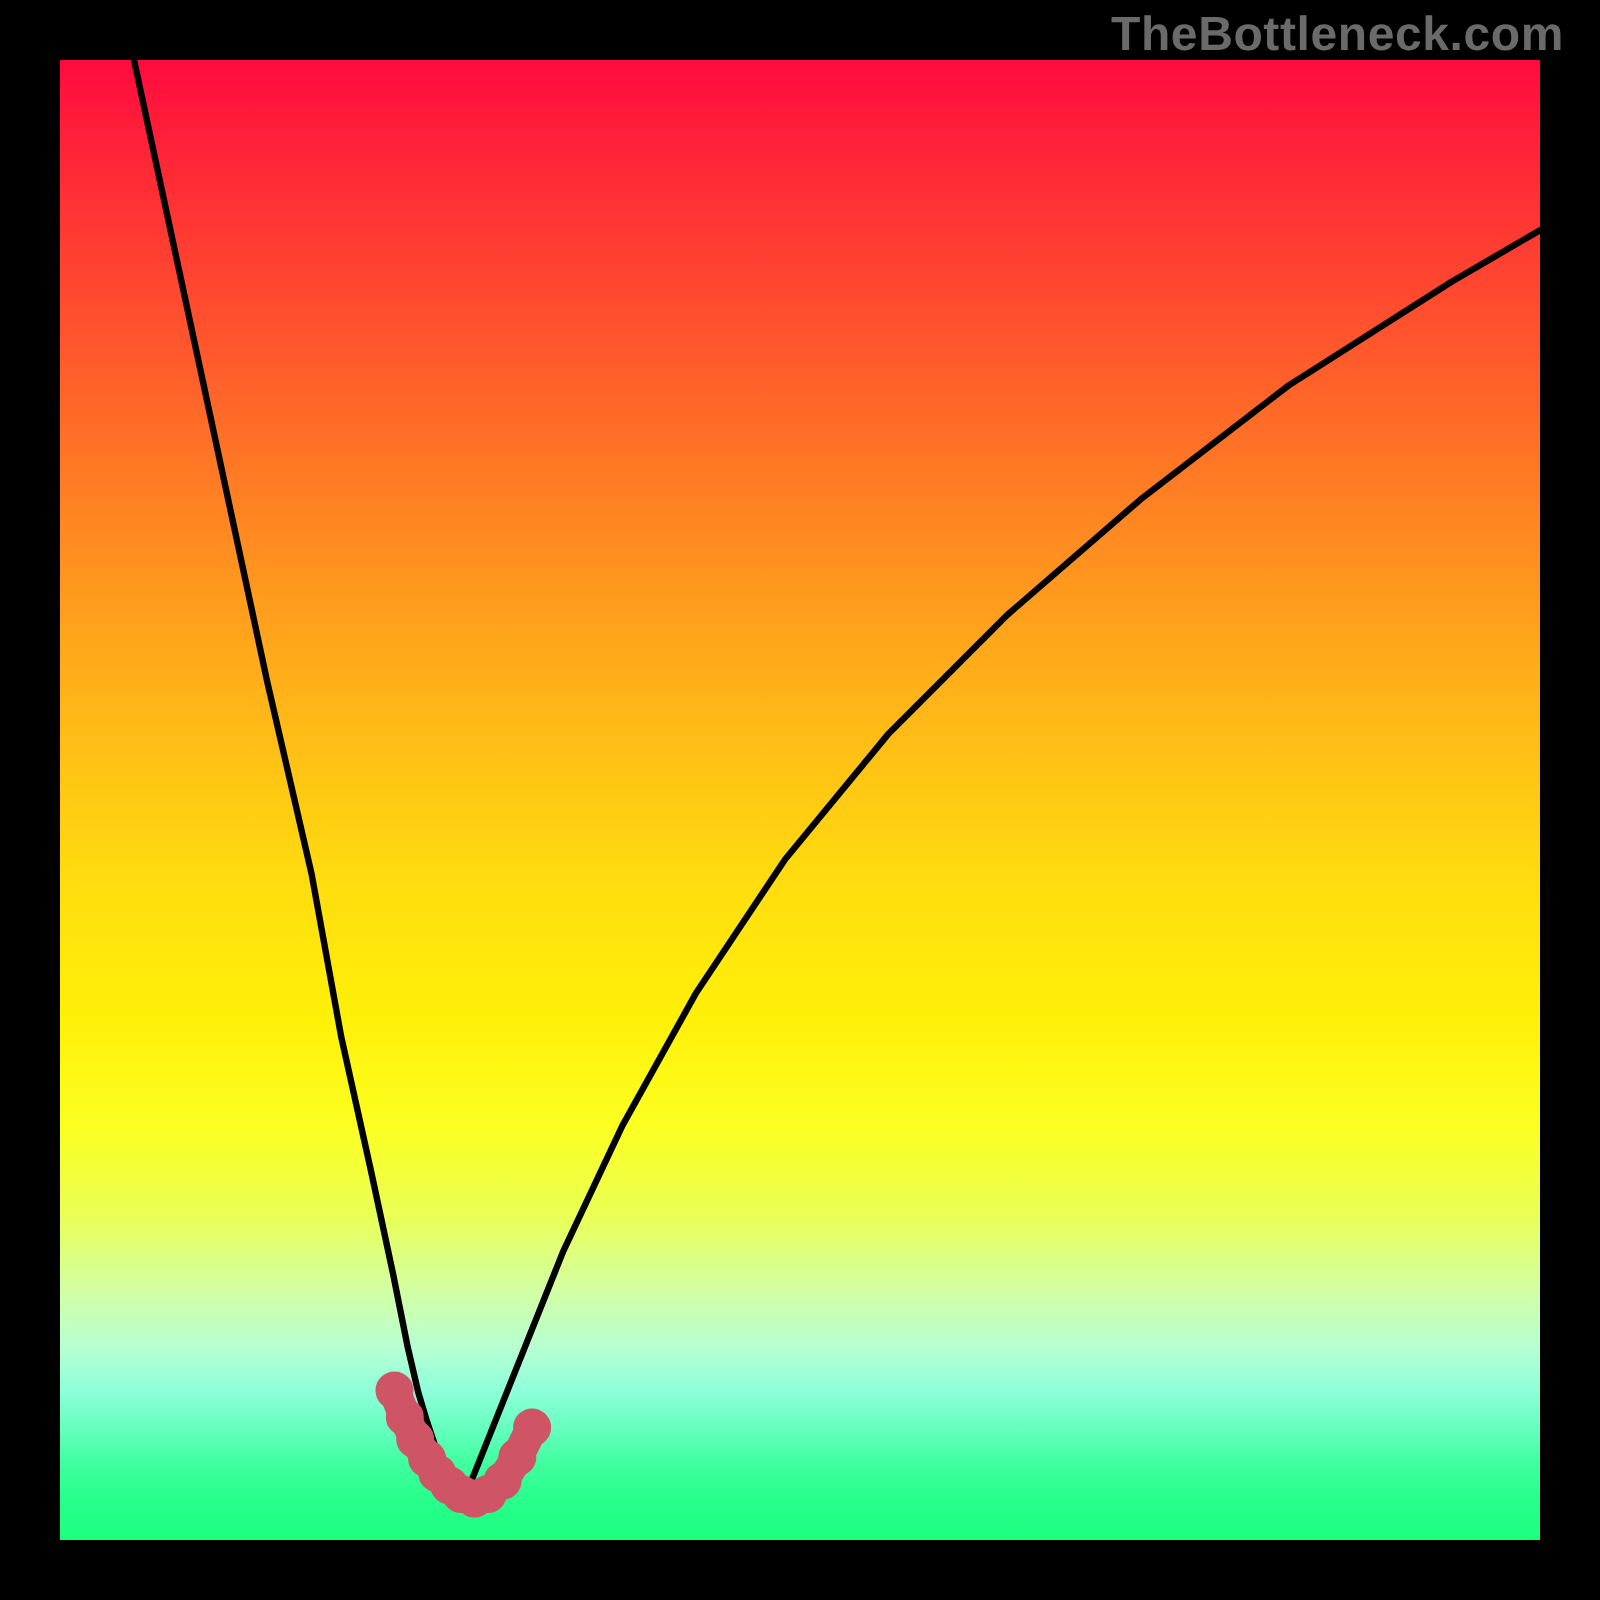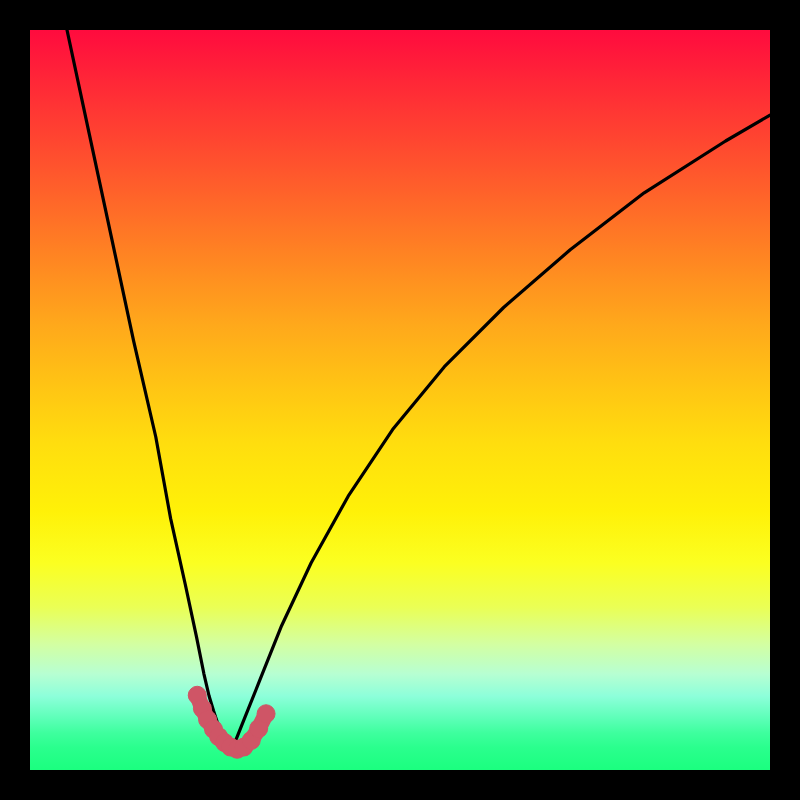--- a/index.html
+++ b/index.html
@@ -74,20 +74,21 @@
     stroke: #cf5566;
     stroke-width: 16;
     stroke-linecap: round;
     fill: none;
   }
 </style>
 </head>
 <body>
 
 <div class="wrap">
+  <div class="watermark">TheBottleneck.com</div>
   <div class="plot"></div>
 
   <svg class="overlay" viewBox="0 0 740 740" preserveAspectRatio="none">
     <path id="left-curve" class="curve" d="M37.00 0.00 L59.20 103.60 L81.40 207.20 L103.60 310.80 L125.80 407.00 L140.60 488.40 L155.40 555.00 L166.50 606.80 L173.90 643.80 L179.08 666.00 L183.52 680.80 L187.22 691.90 L190.18 700.78 L192.40 707.44 L194.62 712.62 L196.84 717.06 L199.80 721.50 "></path>
     <path id="right-curve" class="curve" d="M199.80 721.50 L205.72 710.40 L214.60 688.20 L229.40 651.20 L251.60 595.70 L281.20 532.80 L318.20 466.20 L362.60 399.60 L414.40 336.70 L473.60 277.50 L540.20 219.78 L614.20 162.80 L695.60 111.00 L740.00 85.10 "></path>
     <path id="valley-line" class="thickline" d="M167.24 665.26 L172.42 678.58 L177.60 689.68 L183.52 699.30 L188.70 706.70 L194.62 712.62 L200.54 717.06 L207.20 719.28 L213.86 717.06 L221.26 710.40 L228.66 698.56 L236.06 683.76 "></path>
     <g id="beads">
         <circle cx="167.24" cy="665.26" r="9" class="bead"></circle>
         <circle cx="172.42" cy="678.58" r="9" class="bead"></circle>
         <circle cx="177.60" cy="689.68" r="9" class="bead"></circle>

